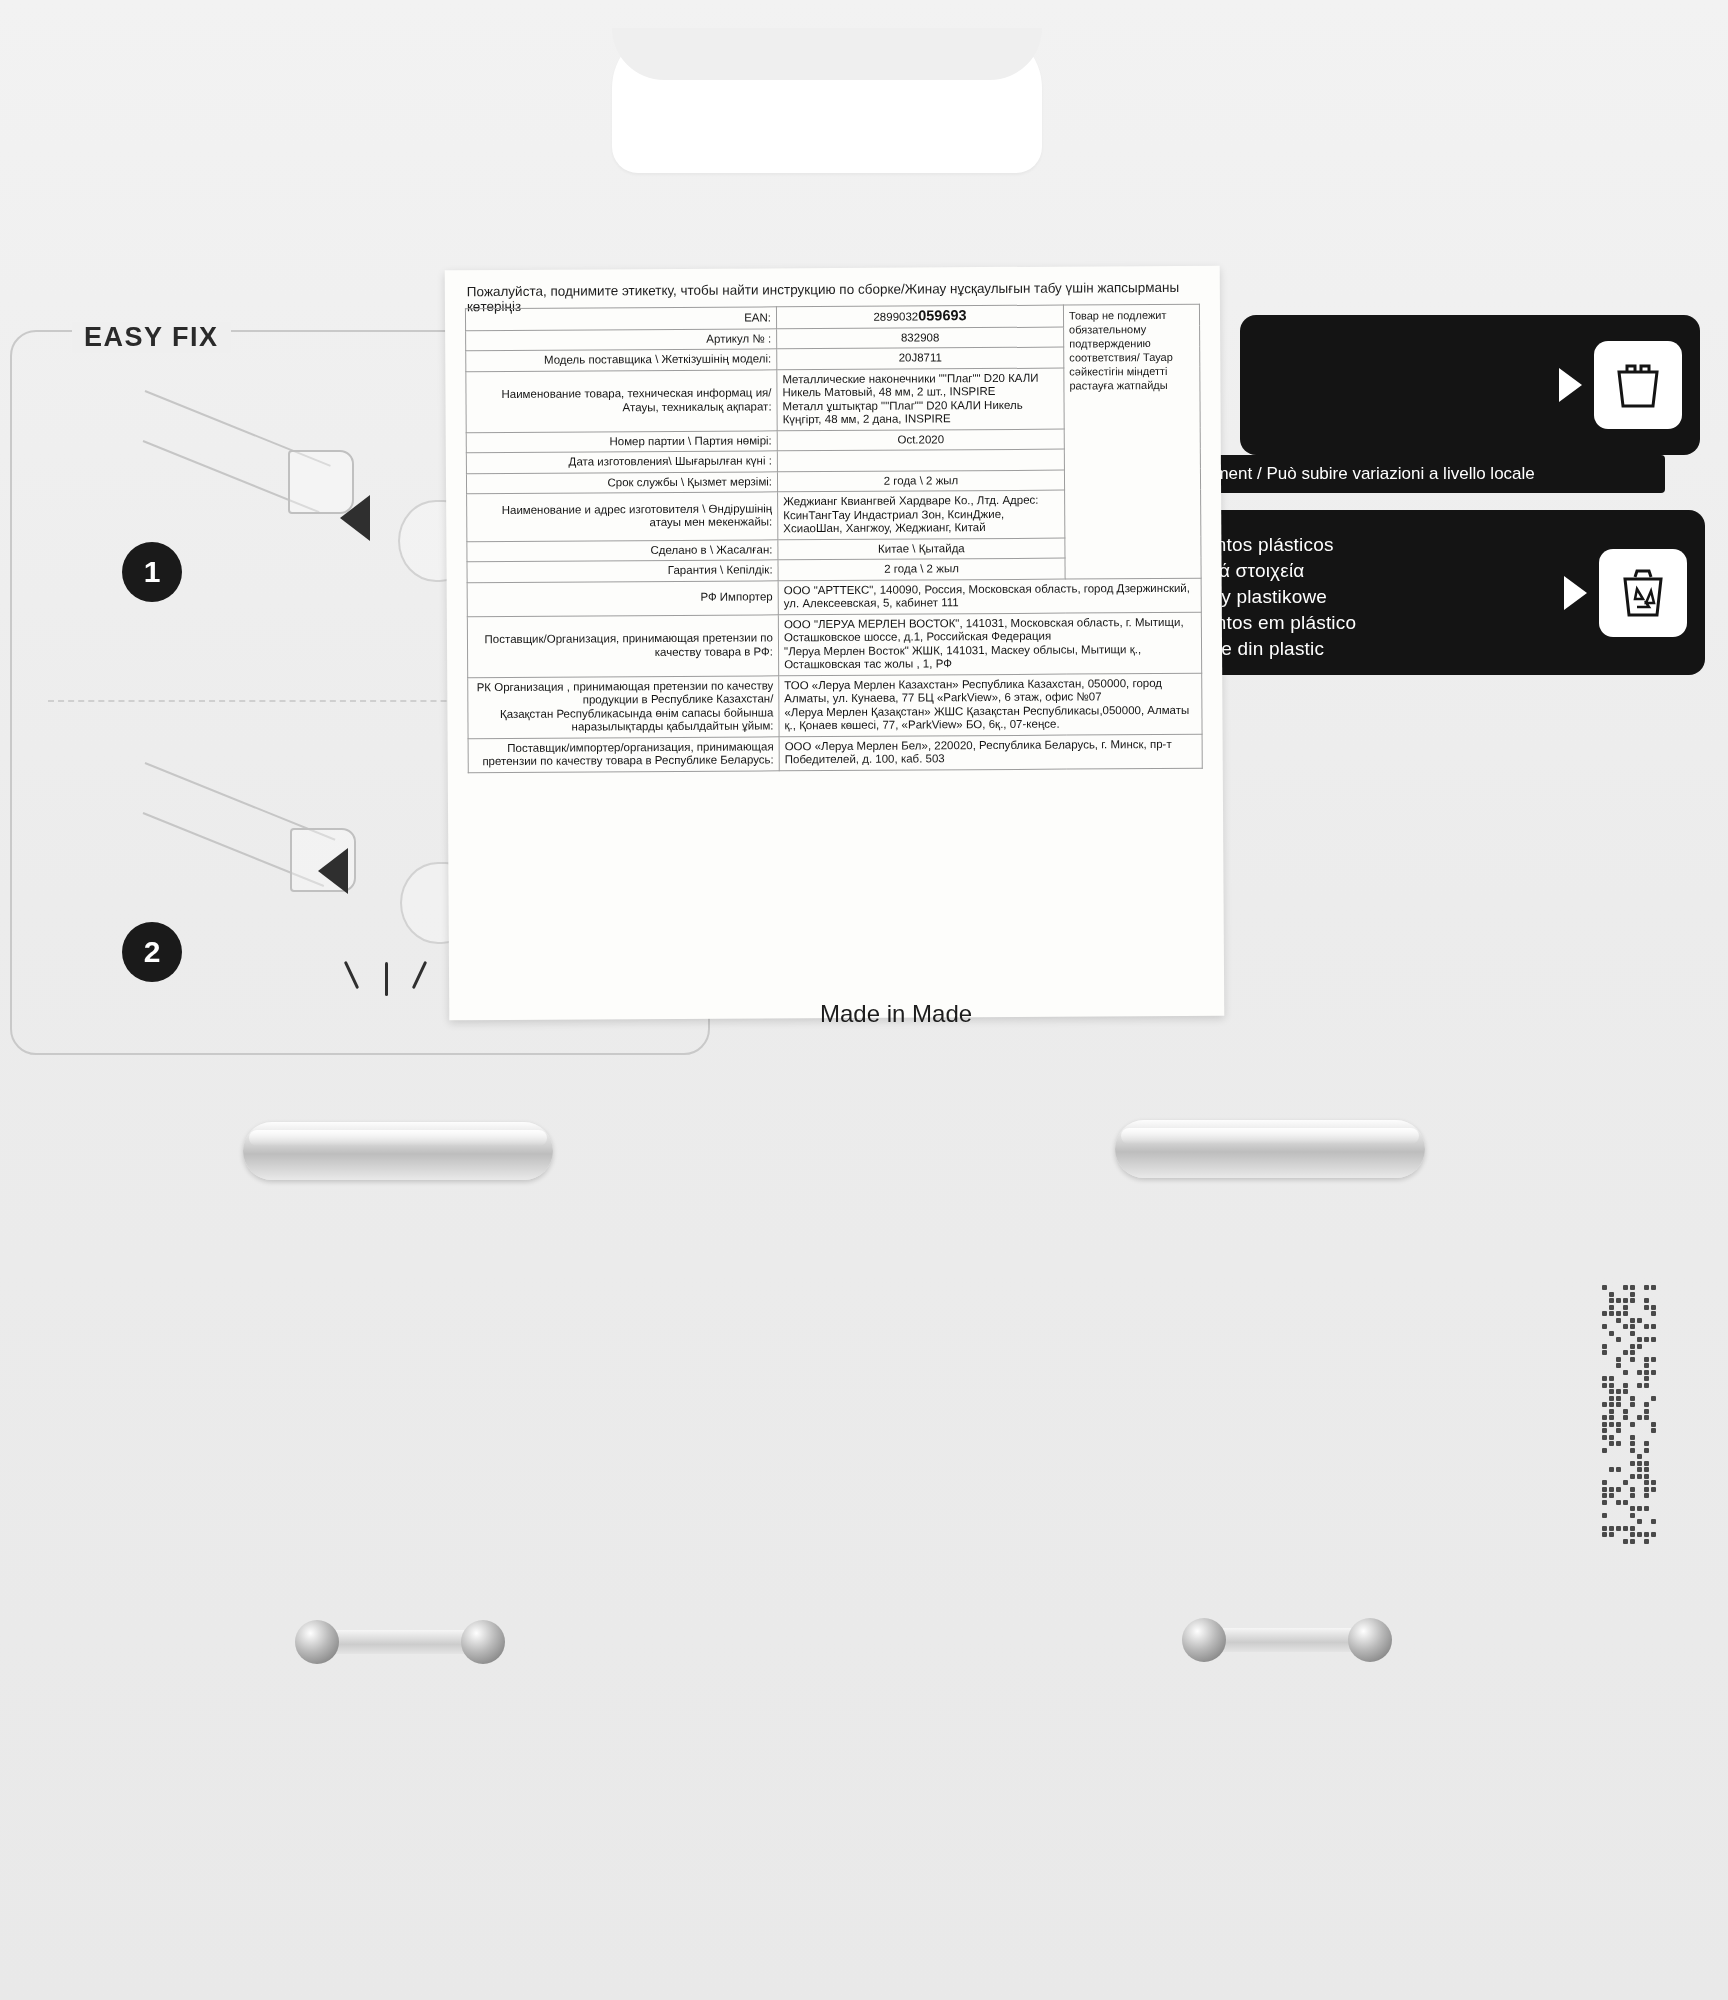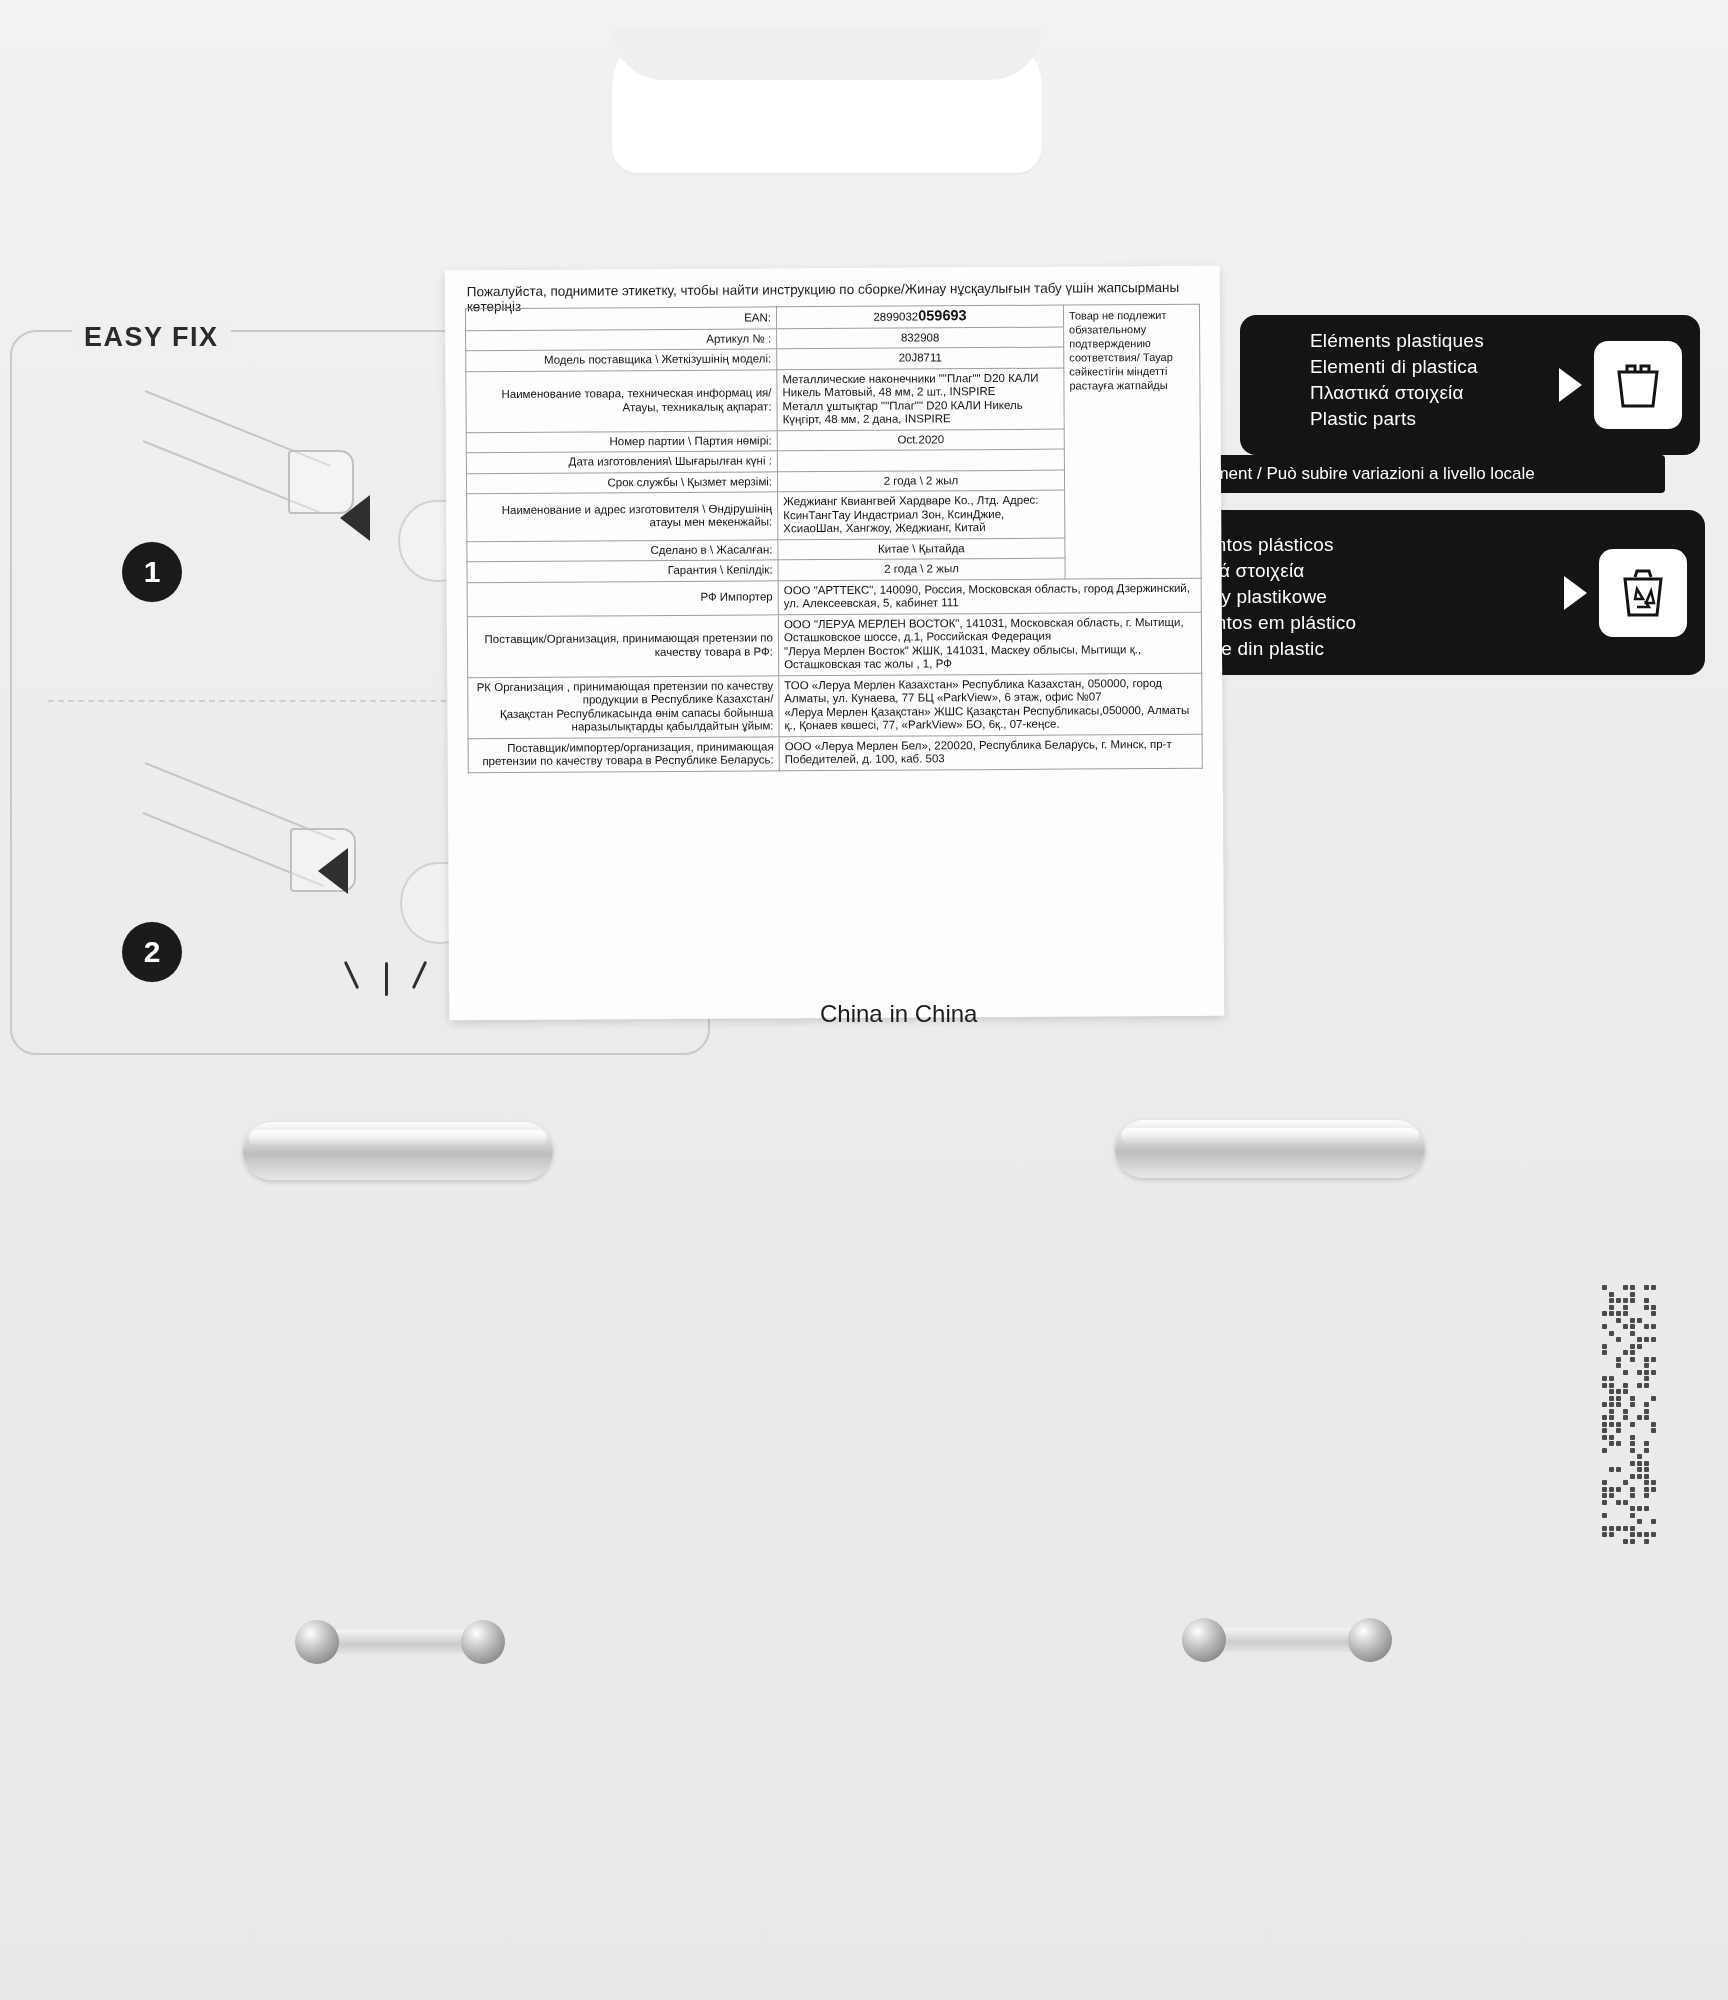--- a/index.html
+++ b/index.html
@@ -333,26 +333,20 @@
 <div class="ferrule" style="left:290px; top:828px; width:62px; height:60px;"></div>
 <div class="arrow-dark" style="left:318px; top:848px; transform:rotate(0deg);"></div>
 <div class="hand-blob" style="left:400px; top:862px; width:72px; height:78px;"></div>
 <div class="click-lines">
   <span style="left:350px; top:960px; height:30px; transform:rotate(-25deg);"></span>
   <span style="left:385px; top:962px; height:34px; transform:rotate(0deg);"></span>
   <span style="left:418px; top:960px; height:30px; transform:rotate(25deg);"></span>
 </div>
 
 <div class="eco-label" id="eco-label-top">
-  <div class="eco-texts">
-    <div>Eléments plastiques</div>
-    <div>Elementi di plastica</div>
-    <div>Πλαστικά στοιχεία</div>
-    <div>Plastic parts</div>
-  </div>
   <div class="eco-arrow"></div>
   <div class="eco-icon-box">
     <svg width="58" height="58" viewBox="0 0 58 58">
       <path d="M18 16 L18 10 L26 10 L26 16 M32 16 L32 10 L40 10 L40 16" fill="none" stroke="#141414" stroke-width="3"></path>
       <path d="M10 16 L48 16 L44 50 L14 50 Z" fill="none" stroke="#141414" stroke-width="3"></path>
     </svg>
   </div>
 </div>
 
 <div id="eco-mid-strip">ement / Può subire variazioni a livello locale</div>
@@ -451,21 +445,21 @@
 «Леруа Мерлен Қазақстан» ЖШС Қазақстан Республикасы,050000,  Алматы қ., Қонаев көшесі, 77, «ParkView» БО, 6қ., 07-кеңсе.</td>
     </tr>
     <tr>
       <td class="lbl">Поставщик/импортер/организация, принимающая претензии по качеству товара в Республике Беларусь:</td>
       <td class="val-left" colspan="2" style="white-space:pre-line;">ООО «Леруа Мерлен Бел», 220020, Республика Беларусь, г. Минск, пр-т Победителей, д. 100, каб. 503</td>
     </tr>
   </tbody>
     </table>
 </div>
 
-<div id="made-in-china">China in China</div>
+<div id="made-in-china">Made in Made</div>
 
 <div class="plug-big" id="plug-big-left"></div>
 <div class="plug-big" id="plug-big-right"></div>
 
 <div class="plug-small" id="plug-small-left">
   <div class="bar"></div>
   <div class="cap l"></div>
   <div class="cap r"></div>
 </div>
 <div class="plug-small" id="plug-small-right">

